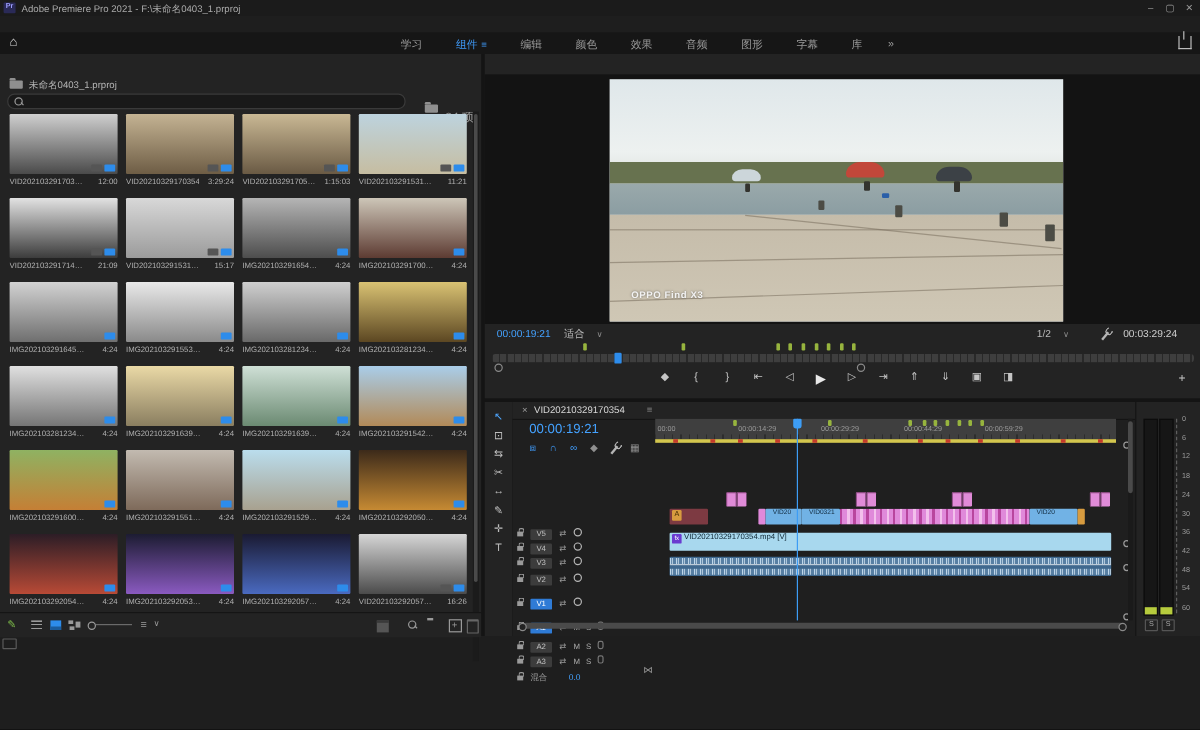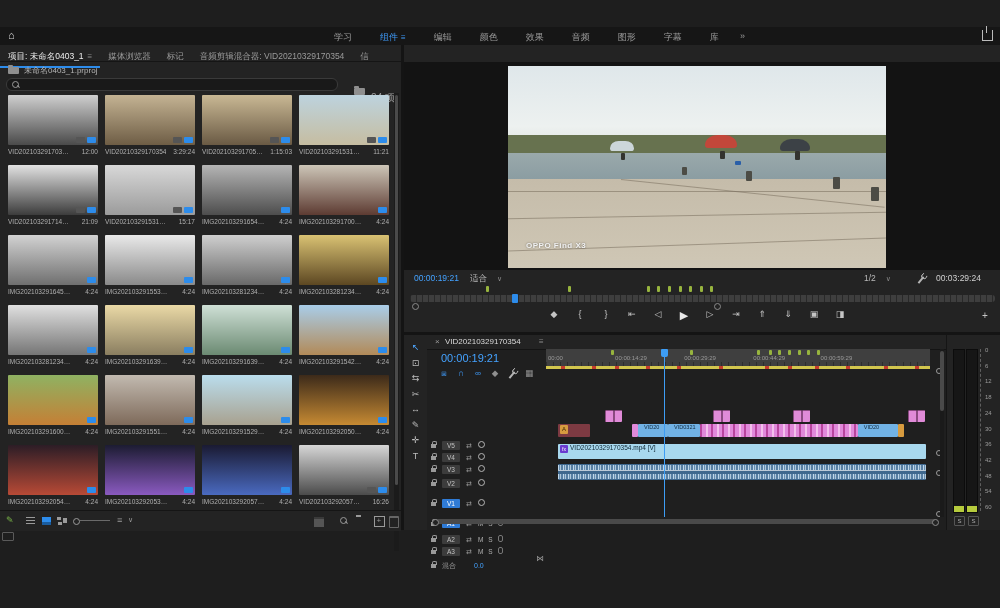--- a/index.html
+++ b/index.html
@@ -160,31 +160,37 @@
         text-align:center;line-height:8px;border-radius:1px;}
   #corner-ic{left:2px;top:532px;width:10px;height:7px;border:1px solid #5a5a5a;border-radius:1px;}
   .divider-v{left:401px;top:45px;width:3px;height:485px;background:#141414;}
   .divider-h{left:404px;top:332px;width:596px;height:3px;background:#141414;}
 </style>
 </head>
 <body>
 
 <div id="app">
 
+  <div class="abs" id="titlebar">
+    <div class="abs" id="pr-badge">Pr</div>
+    <div class="abs" id="win-title">Adobe Premiere Pro 2021 - F:\未命名0403_1.prproj</div>
+    <div class="abs winbtn" style="left:952px;">–</div>
+    <div class="abs winbtn" style="left:968px;">▢</div>
+    <div class="abs winbtn" style="left:984px;">✕</div>
+  </div>
 
 
   <div class="abs" id="wsbar">
     <div class="abs" id="home">⌂</div>
     <div class="abs" id="ws-tabs"><div class="ws-tab" style="display: inline-block;">学习</div><div class="ws-tab active" style="display: inline-block;">组件<span class="ws-menu">≡</span></div><div class="ws-tab" style="display: inline-block;">编辑</div><div class="ws-tab" style="display: inline-block;">颜色</div><div class="ws-tab" style="display: inline-block;">效果</div><div class="ws-tab" style="display: inline-block;">音频</div><div class="ws-tab" style="display: inline-block;">图形</div><div class="ws-tab" style="display: inline-block;">字幕</div><div class="ws-tab" style="display: inline-block;">库</div></div>
     <div class="abs" id="ws-overflow">»</div>
     <div class="abs" id="export-ic"></div>
   </div>
 
   <div class="abs" id="project">
-    <div class="abs" id="ptabs"><div class="ptab active">项目: 未命名0403_1<span class="pmenu">≡</span></div><div class="ptab">媒体浏览器</div><div class="ptab">标记</div><div class="ptab">音频剪辑混合器: VID20210329170354</div><div class="ptab">信</div></div>
     <div class="abs" id="pbread"><span class="folder-ic"></span><span>未命名0403_1.prproj</span></div>
     <div class="abs" id="psearch">
         <span class="mag" style="left:5px;top:2px;"></span>
       </div>
     <div class="abs folder-ic" style="left:354px;top:35px;"></div>
     <div class="abs" id="pcount">24 项</div>
     <div class="abs" id="pgrid">
         <div class="thumb" style="left: 8px; top: 2px; background: linear-gradient(rgb(207, 207, 207), rgb(74, 74, 74));">
           <div class="badge"></div>
           <div class="badge2"></div>

